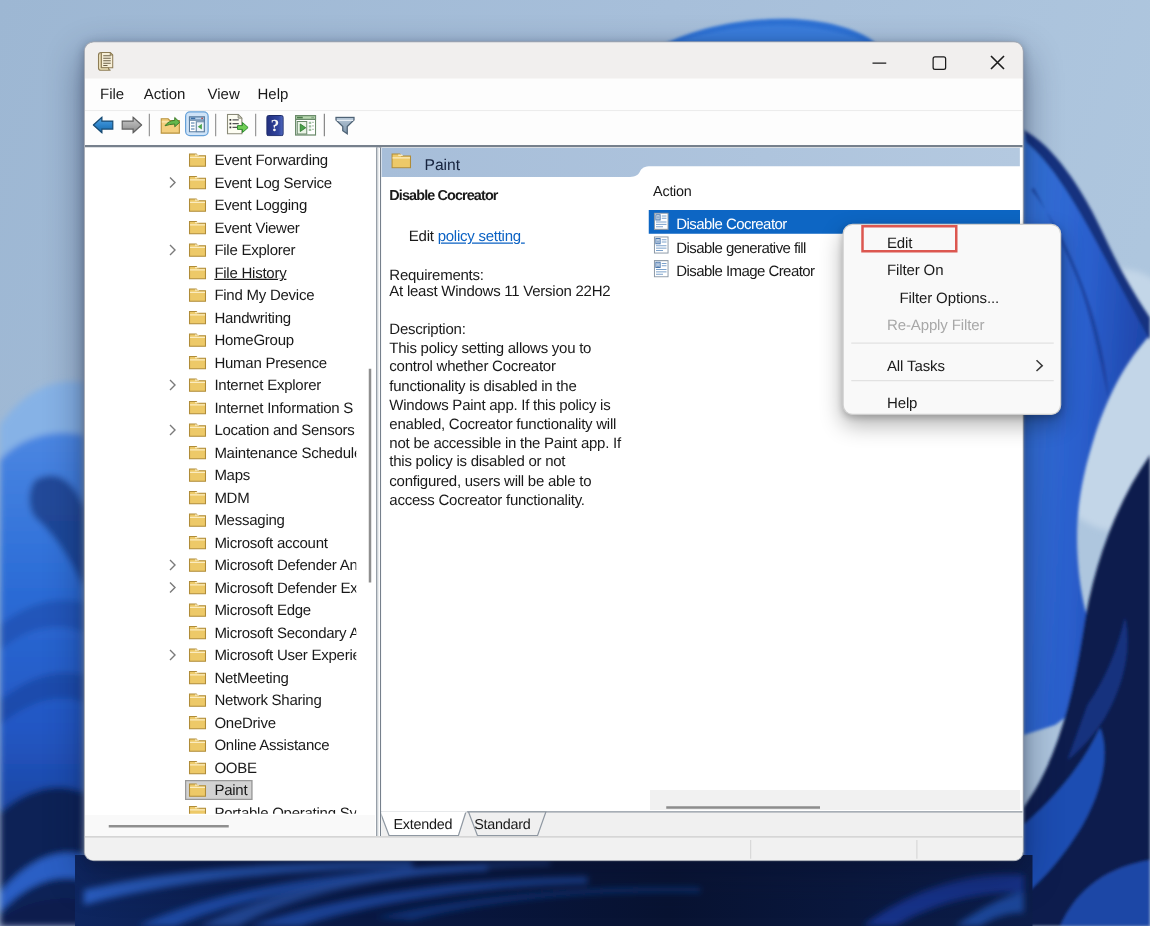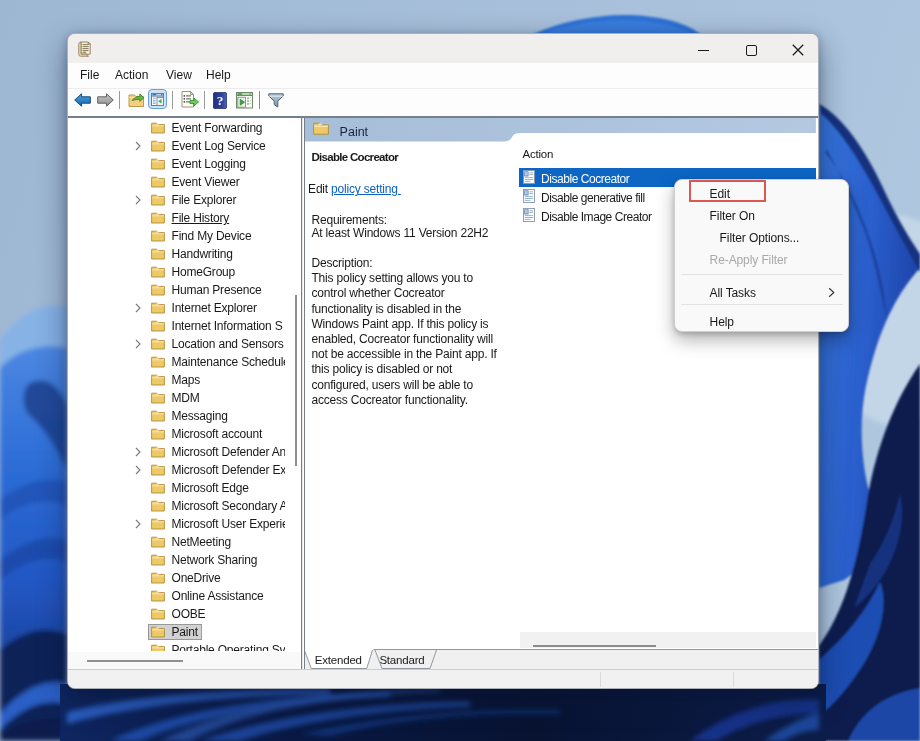--- a/index.html
+++ b/index.html
@@ -415,21 +415,21 @@
       <path d="M0,0 L510.9,0 L510.9,15 L216,15 C210.5,15 208.3,16.4 206.8,19.5 C205.3,22.6 201.8,23.5 197.5,23.5 L0,23.5 Z" fill="url(#hdr)"></path>
     </svg>
     <svg class="abs" style="left:7.9px;top:4px;" width="16" height="13" viewBox="0 0 16 13">
         <path d="M0.6,2.8 L0.6,12.2 L15.4,12.2 L15.4,2.8 L8.2,2.8 L6.8,1.2 L0.6,1.2 Z" fill="#edc968" stroke="#b08c38" stroke-width="0.9"></path>
         <path d="M1,3.7 L15,3.7 L15,4.7 L1,4.7 Z" fill="#fbecc0"></path>
         <path d="M5.6,1.6 L8.6,1.6 L9.5,2.7 L5.6,2.7 Z" fill="#fbecc0"></path>
       </svg>
     <div class="t abs" style="left:34.5px;top:7.4px;font-size:12.5px;color:#16233e;letter-spacing:0px;">Paint</div>
 
     <div class="t abs" style="left:6.4px;top:33.6px;font-size:11.5px;font-weight:bold;letter-spacing:-0.7px;">Disable Cocreator</div>
-    <div class="t abs" style="left:3px;top:64.9px;font-size:12px;letter-spacing:-0.2px;">Edit <span style="color:#0b62c4;text-decoration:underline;">policy setting&nbsp;</span></div>
+    <div class="t abs" style="left:22px;top:64.9px;font-size:12px;letter-spacing:-0.2px;">Edit <span style="color:#0b62c4;text-decoration:underline;">policy setting&nbsp;</span></div>
     <div class="t abs" style="left:6.4px;top:95.9px;font-size:12px;letter-spacing:-0.2px;">Requirements:</div>
     <div class="t abs" style="left:6.4px;top:108.3px;font-size:12px;letter-spacing:-0.2px;">At least Windows 11 Version 22H2</div>
     <div class="t abs" style="left:6.4px;top:138.6px;font-size:12px;letter-spacing:-0.2px;">Description:</div>
     <div class="t abs" style="left:6.4px;top:153.7px;font-size:12px;letter-spacing:-0.2px;line-height:15.2px;">This policy setting allows you to<br>control whether Cocreator<br>functionality is disabled in the<br>Windows Paint app. If this policy is<br>enabled, Cocreator functionality will<br>not be accessible in the Paint app. If<br>this policy is disabled or not<br>configured, users will be able to<br>access Cocreator functionality.</div>
 
     <div class="t abs" style="left:217.4px;top:30.9px;font-size:11.5px;letter-spacing:-0.2px;">Action</div>
     <div class="abs" style="left:213.9px;top:50.5px;width:297px;height:19px;background:#0d66c4;"></div>
     <div class="t abs" style="left:235.9px;top:54.1px;font-size:12px;letter-spacing:-0.45px;color:#ffffff;">Disable Cocreator</div>
     <div class="t abs" style="left:235.9px;top:73.1px;font-size:12px;letter-spacing:-0.45px;">Disable generative fill</div>
     <div class="t abs" style="left:235.9px;top:92.1px;font-size:12px;letter-spacing:-0.45px;">Disable Image Creator</div>

